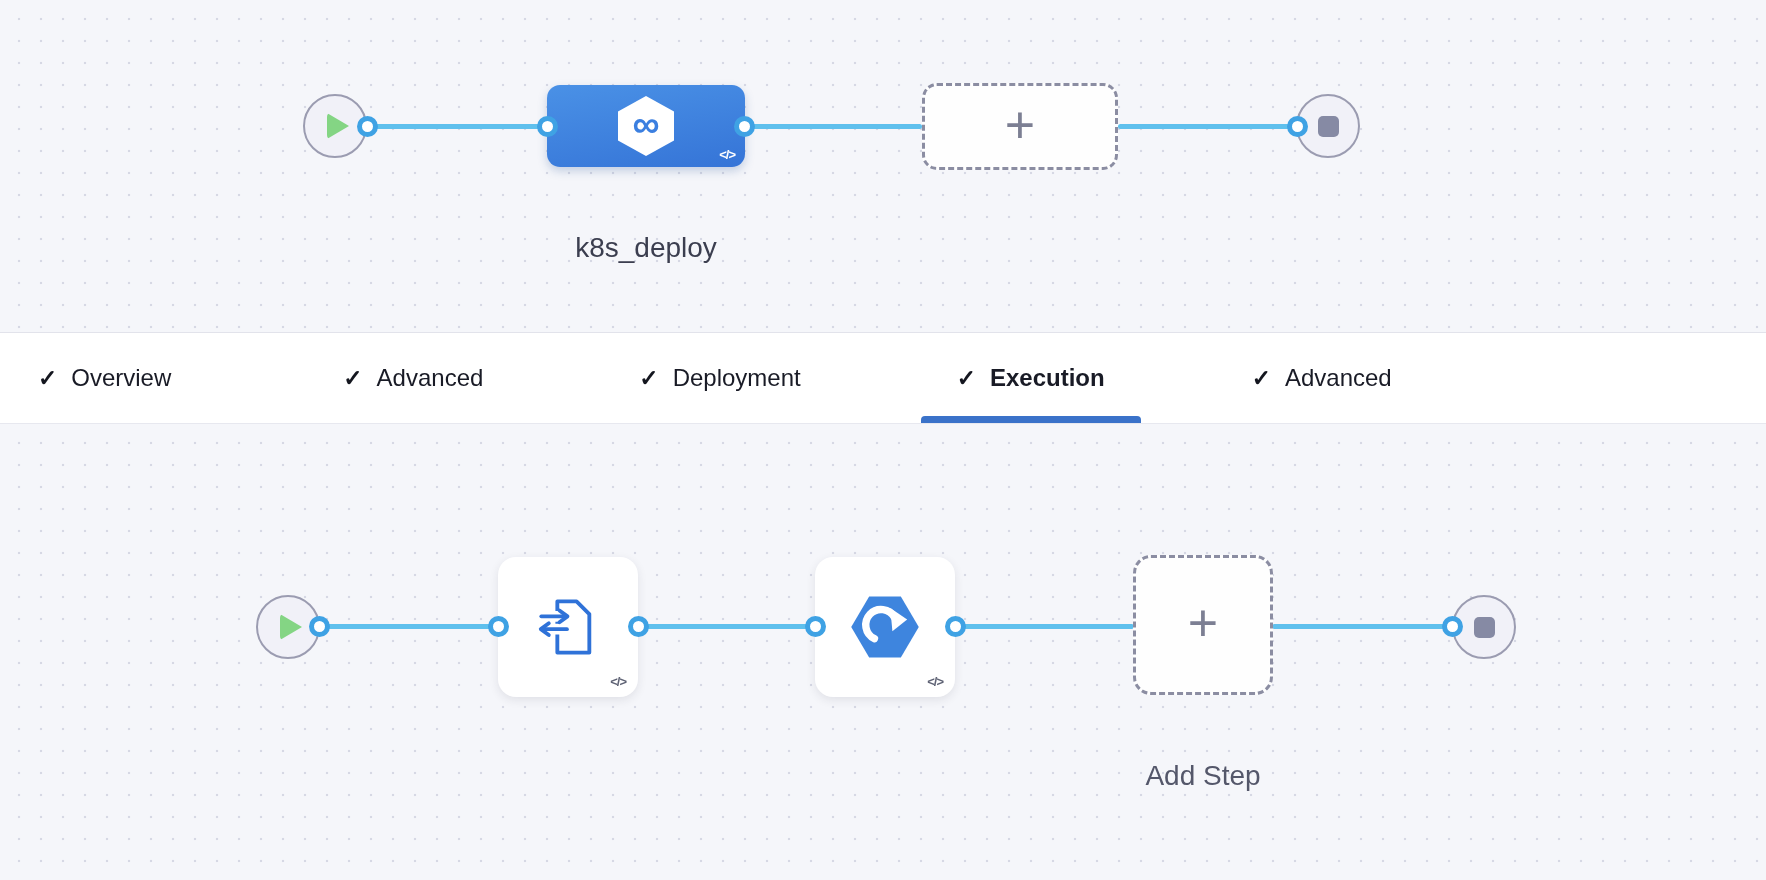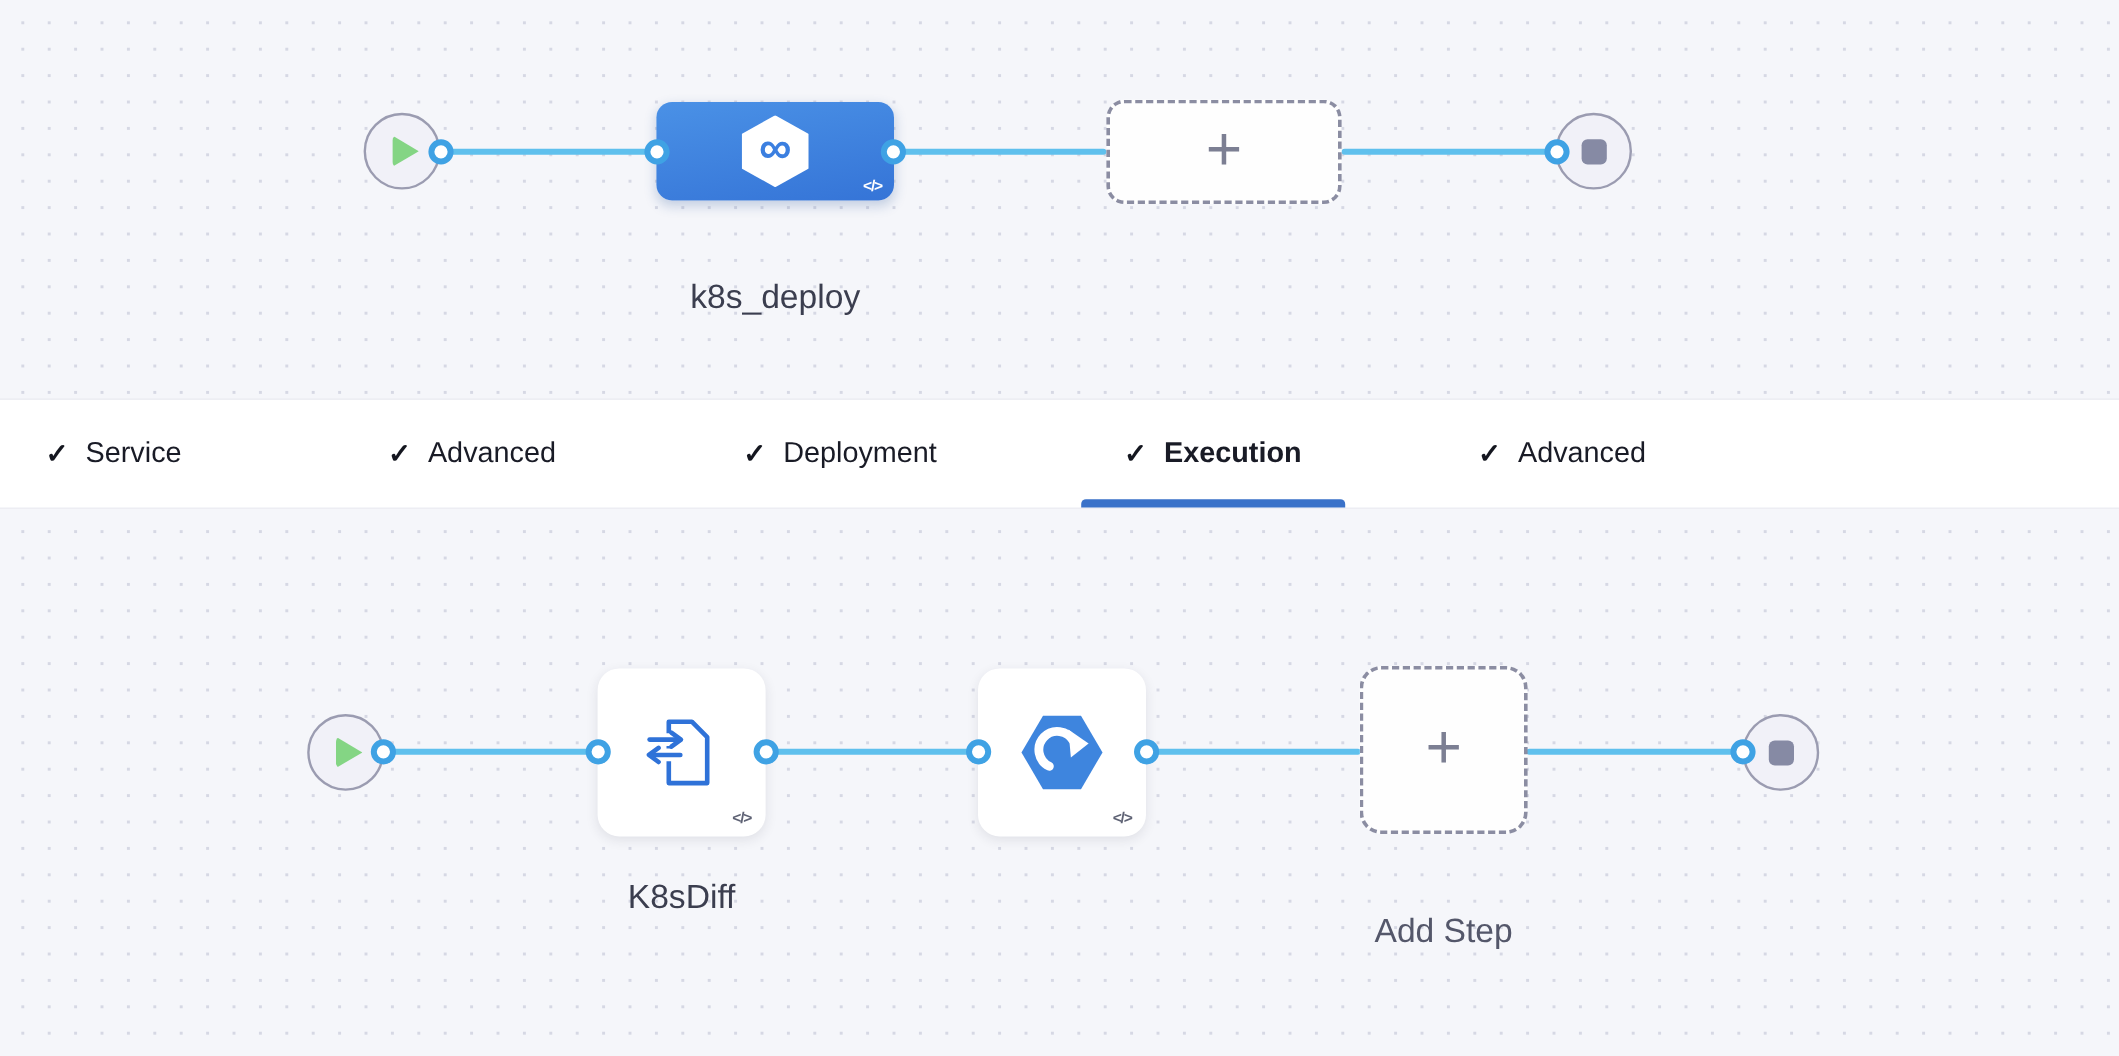--- a/index.html
+++ b/index.html
@@ -136,21 +136,21 @@
   <div class="port" style="left:537px;top:116px;"></div>
   <div class="port" style="left:734px;top:116px;"></div>
   <div class="port" style="left:1287px;top:116px;"></div>
 
   <div class="node-label" style="left:546px;top:222px;width:200px;">k8s_deploy</div>
 </section>
 
 <nav class="tabbar">
   <div class="tab">
     <span class="tab-check">✓</span>
-    <span class="tab-label">Service</span>
+    <span class="tab-label">Overview</span>
 
   </div>
   <div class="tab tab-service">
     <span class="tab-check">✓</span>
     <span class="tab-label">Advanced</span>
 
   </div>
   <div class="tab tab-environment">
     <span class="tab-check">✓</span>
     <span class="tab-label">Deployment</span>
@@ -208,15 +208,14 @@
     <div class="stop-sq"></div>
   </div>
 
   <div class="port" style="left:309px;top:192px;"></div>
   <div class="port" style="left:488px;top:192px;"></div>
   <div class="port" style="left:628px;top:192px;"></div>
   <div class="port" style="left:805px;top:192px;"></div>
   <div class="port" style="left:945px;top:192px;"></div>
   <div class="port" style="left:1442px;top:192px;"></div>
 
-  <div class="node-label" style="left:468px;top:298px;width:200px;">K8sDiff</div>
   <div class="node-label" style="left:1103px;top:298px;width:200px;color:#54576a;margin-top:28px;">Add Step</div>
 </section>
 
 </body></html>

